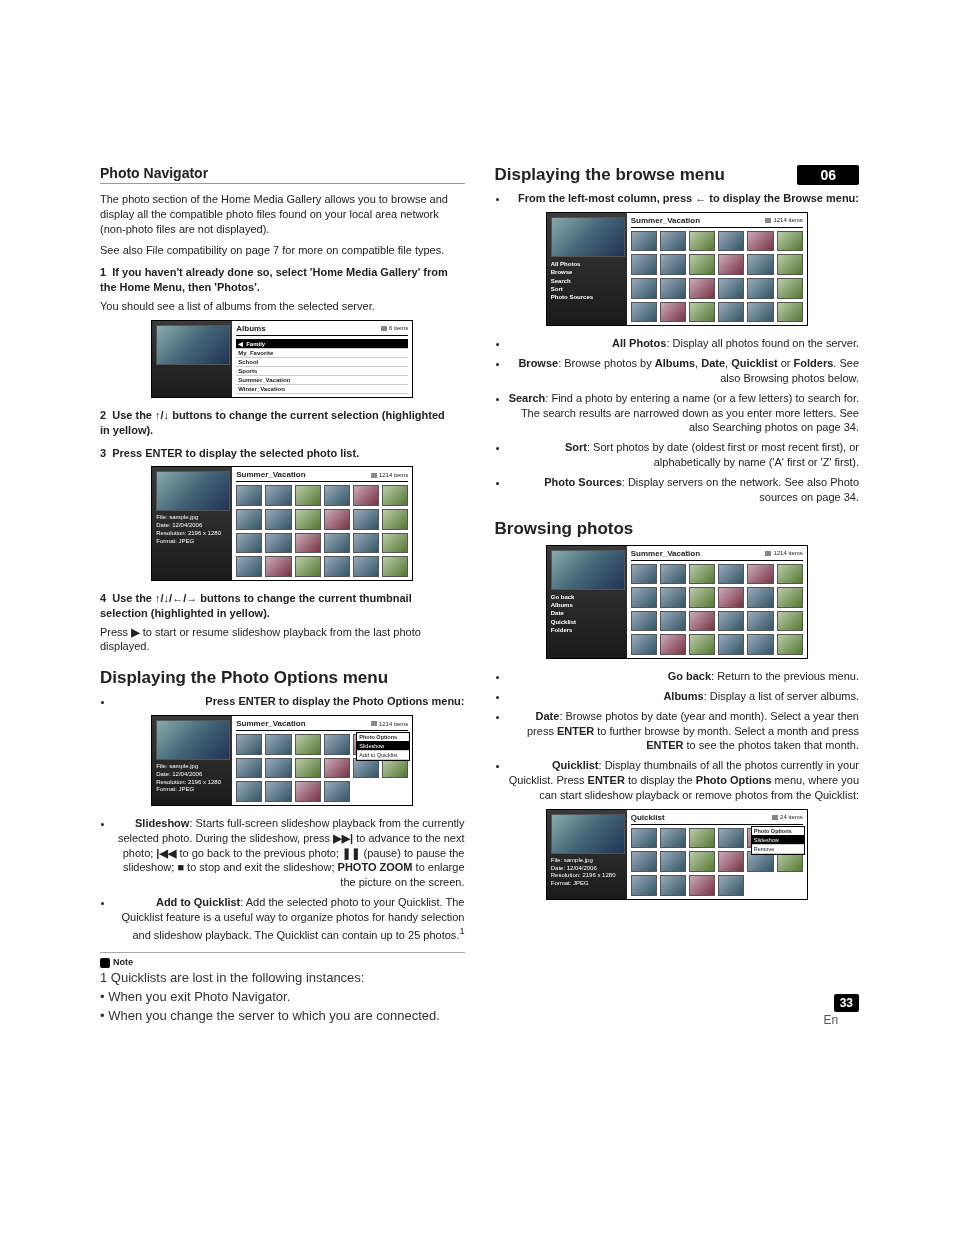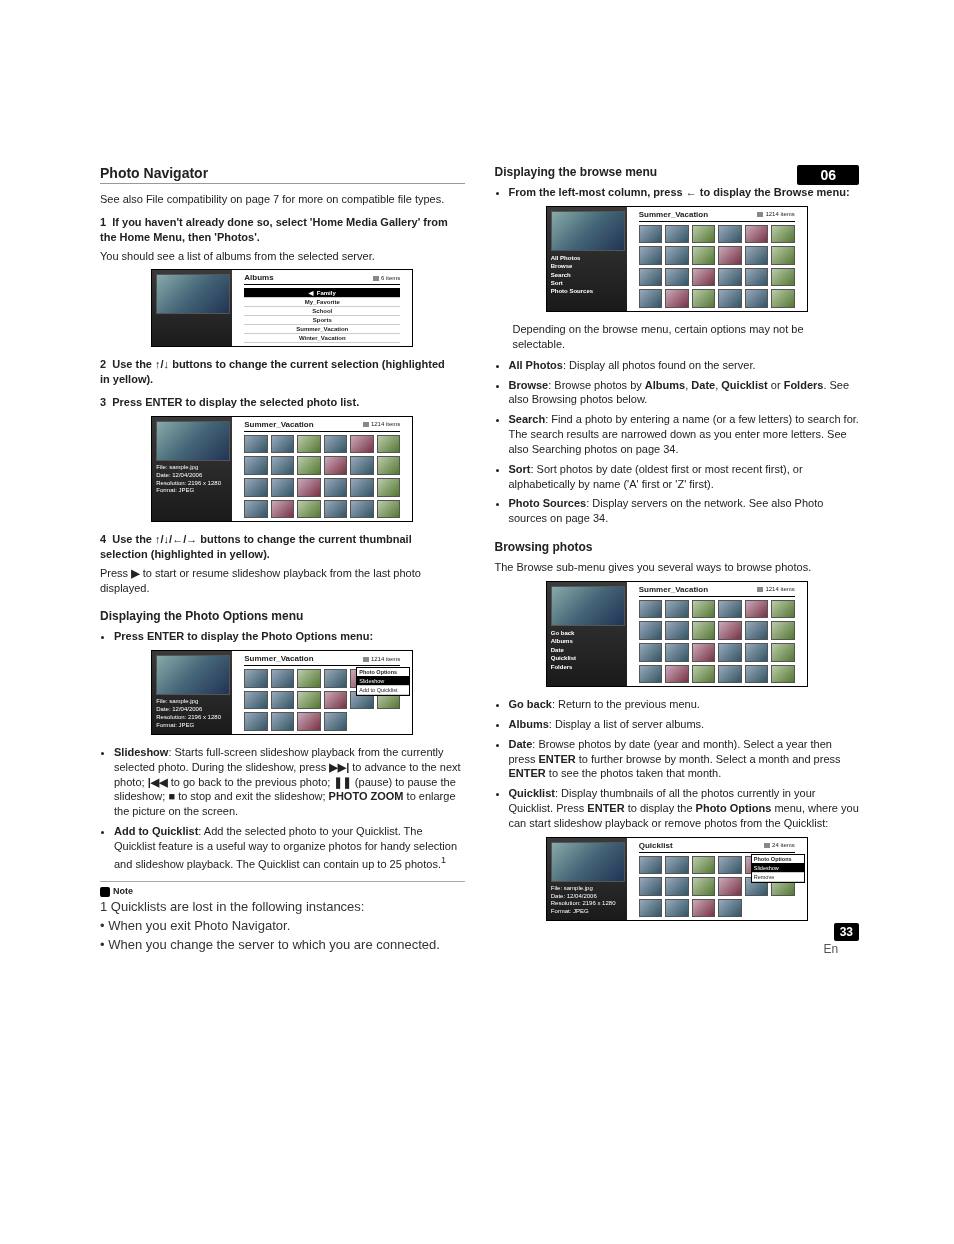--- a/index.html
+++ b/index.html
@@ -21,30 +21,30 @@
     min-width: 0;
   }
   h2.section {
     font-size: 14px;
     font-weight: bold;
     margin: 0 0 8px 0;
     border-bottom: 1px solid #999;
     padding-bottom: 2px;
   }
   h3.sub {
-    font-size: 12px;
+    font-size: 17px;
     font-weight: bold;
     margin: 14px 0 6px 0;
   }
   p { margin: 0 0 6px 0; line-height: 1.35; }
   .step { margin: 8px 9px 4px 0; line-height: 1.35; }
   .step b { font-weight: bold; }
   .em { }
   .bullets { margin: 4px 0 4px 14px; padding: 0; }
-  .bullets li { margin: 0 0 5px 0; line-height: 1.35; list-style: disc; }
+  .bullets li { margin: 0 0 5px 0; line-height: 1.35; list-style: disc; text-align: right; }
   .bullets li b { font-weight: bold; }
   .chapter-badge {
     position: absolute;
     top: 165px;
     right: 95px;
     background: #000;
     color: #fff;
     font-weight: bold;
     font-size: 14px;
     padding: 2px 23px;
@@ -116,23 +116,22 @@
     width: 100%;
     height: 38px;
     background: linear-gradient(135deg,#8aa 0%,#467 50%,#235 100%);
     border: 1px solid #555;
     margin-bottom: 3px;
   }
   .shot .side .meta div { white-space: nowrap; line-height: 1.3; }
   .shot .side .nav div { white-space: nowrap; line-height: 1.4; font-weight: bold; }
   .shot .main {
     flex: 1;
-    padding: 3px 12px;
+    padding: 3px 4px;
     box-sizing: border-box;
-    text-align: center;
   }
   .shot .titlebar {
     display: flex;
     justify-content: space-between;
     align-items: center;
     border-bottom: 1px solid #000;
     padding-bottom: 2px;
     margin-bottom: 3px;
     font-size: 8px;
   }
@@ -197,20 +196,21 @@
 </style>
 </head>
 <body>
 
 <div class="pagewrap">
 <div class="chapter-badge">06</div>
 <div class="page">
 
 <div class="col">
   <h2 class="section">Photo Navigator</h2>
+  <p>The photo section of the Home Media Gallery allows you to browse and display all the compatible photo files found on your local area network (non-photo files are not displayed).</p>
   <p>See also <span class="em">File compatibility</span> on page 7 for more on compatible file types.</p>
 
   <p class="step"><b>1</b>&nbsp;&nbsp;<b>If you haven't already done so, select 'Home Media Gallery' from the Home Menu, then 'Photos'.</b></p>
   <p>You should see a list of albums from the selected server.</p>
 
   <div class="shot">
     <div class="side">
             <div class="pic"></div>
           </div>
     <div class="main">
@@ -382,32 +382,30 @@
         <div class="th"></div>
               <div class="th"></div>
               <div class="th"></div>
               <div class="th"></div>
               <div class="th"></div>
               <div class="th"></div>
       </div>
     </div>
   </div>
 
-  <p style="margin-left:18px">Depending on the browse menu, certain options may not be selectable.</p>
 
   <ul class="bullets">
     <li><b>All Photos</b>: Display all photos found on the server.</li>
     <li><b>Browse</b>: Browse photos by <b>Albums</b>, <b>Date</b>, <b>Quicklist</b> or <b>Folders</b>. See also <span class="em">Browsing photos</span> below.</li>
     <li><b>Search</b>: Find a photo by entering a name (or a few letters) to search for. The search results are narrowed down as you enter more letters. See also <span class="em">Searching photos</span> on page 34.</li>
     <li><b>Sort</b>: Sort photos by date (oldest first or most recent first), or alphabetically by name ('A' first or 'Z' first).</li>
     <li><b>Photo Sources</b>: Display servers on the network. See also <span class="em">Photo sources</span> on page 34.</li>
   </ul>
 
   <h3 class="sub">Browsing photos</h3>
-  <p>The Browse sub-menu gives you several ways to browse photos.</p>
 
   <div class="shot">
     <div class="side">
       <div class="pic"></div>
       <div class="nav">
         <div>Go back</div>
         <div>Albums</div>
         <div>Date</div>
         <div>Quicklist</div>
         <div>Folders</div>

